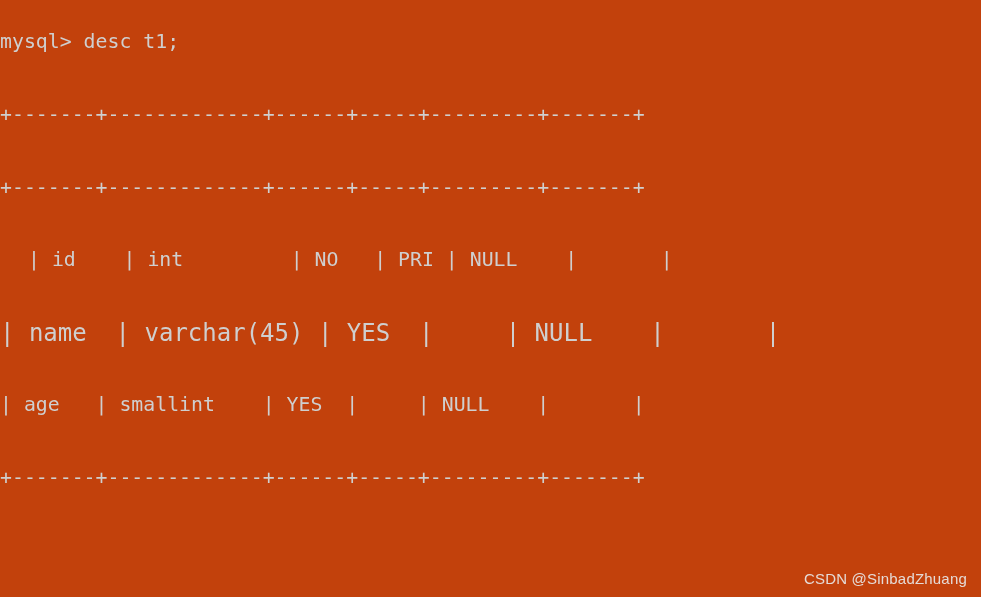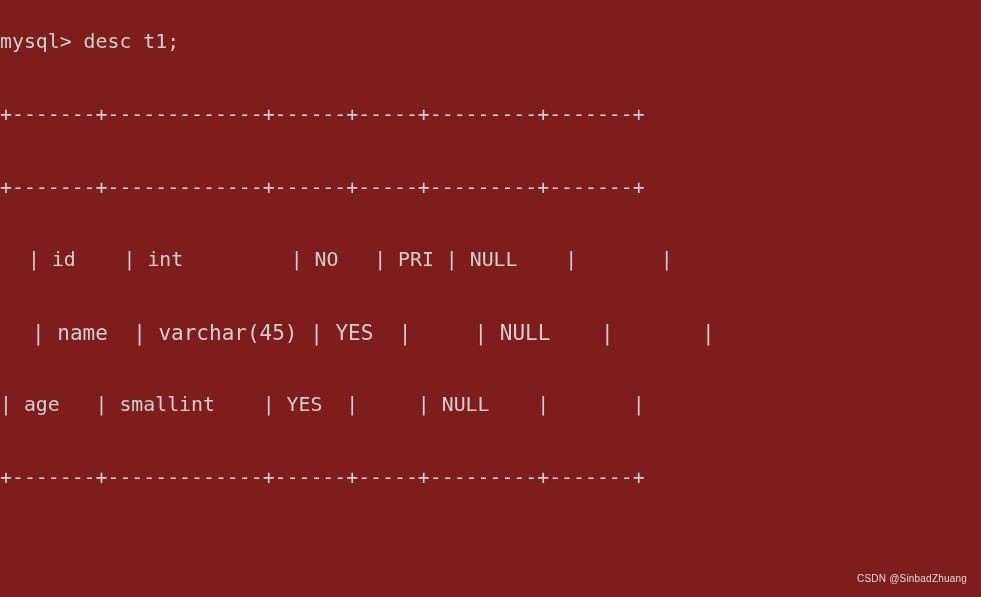--- a/index.html
+++ b/index.html
@@ -4,21 +4,21 @@
 <style>
   html, body {
     margin: 0;
     padding: 0;
     background: #0c0c0c;
   }
   #terminal {
     position: relative;
     width: 981px;
     height: 597px;
-    background: #7f1d1d;
+    background: #c2410c;
     overflow: hidden;
     font-family: "DejaVu Sans Mono", "Liberation Mono", monospace;
     font-size: 19px;
     line-height: 24.2px;
     color: #cccccc;
     -webkit-font-smoothing: none;
   }
   #screen {
     position: absolute;
     left: 0;
@@ -34,36 +34,36 @@
     font-family: "DejaVu Sans Mono", "Liberation Mono", monospace;
     font-size: 19px;
     line-height: 24.2px;
     color: #cfcfcf;
   }
   .watermark {
     position: absolute;
     right: 14px;
     bottom: 6px;
     font-family: "Liberation Sans", "DejaVu Sans", sans-serif;
-    font-size: 10px;
+    font-size: 15px;
     color: #e8e8e8;
     opacity: 0.92;
     letter-spacing: 0.2px;
   }
 </style>
 </head>
 <body>
 
 <div id="terminal">
   <div id="screen" style="font-size: 19.8487px;">
     <span class="line" style="font-size: 19.8487px;">mysql&gt; desc t1;</span>
     <span class="line" style="font-size: 19.8487px;">+-------+-------------+------+-----+---------+-------+</span>
     <span class="line" style="font-size: 19.8487px;">+-------+-------------+------+-----+---------+-------+</span>
     <span class="line" style="font-size: 19.8487px; padding-left: 28px;">| id    | int         | NO   | PRI | NULL    |       |</span>
-    <span class="line" style="font-size: 21px; margin-left: 32px;">| name  | varchar(45) | YES  |     | NULL    |       |</span>
+    <span class="line" style="font-size: 24px;">| name  | varchar(45) | YES  |     | NULL    |       |</span>
     <span class="line" style="font-size: 19.8487px;">| age   | smallint    | YES  |     | NULL    |       |</span>
     <span class="line" style="font-size: 19.8487px;">+-------+-------------+------+-----+---------+-------+</span>
     
     
     
     
     
     
     
     

